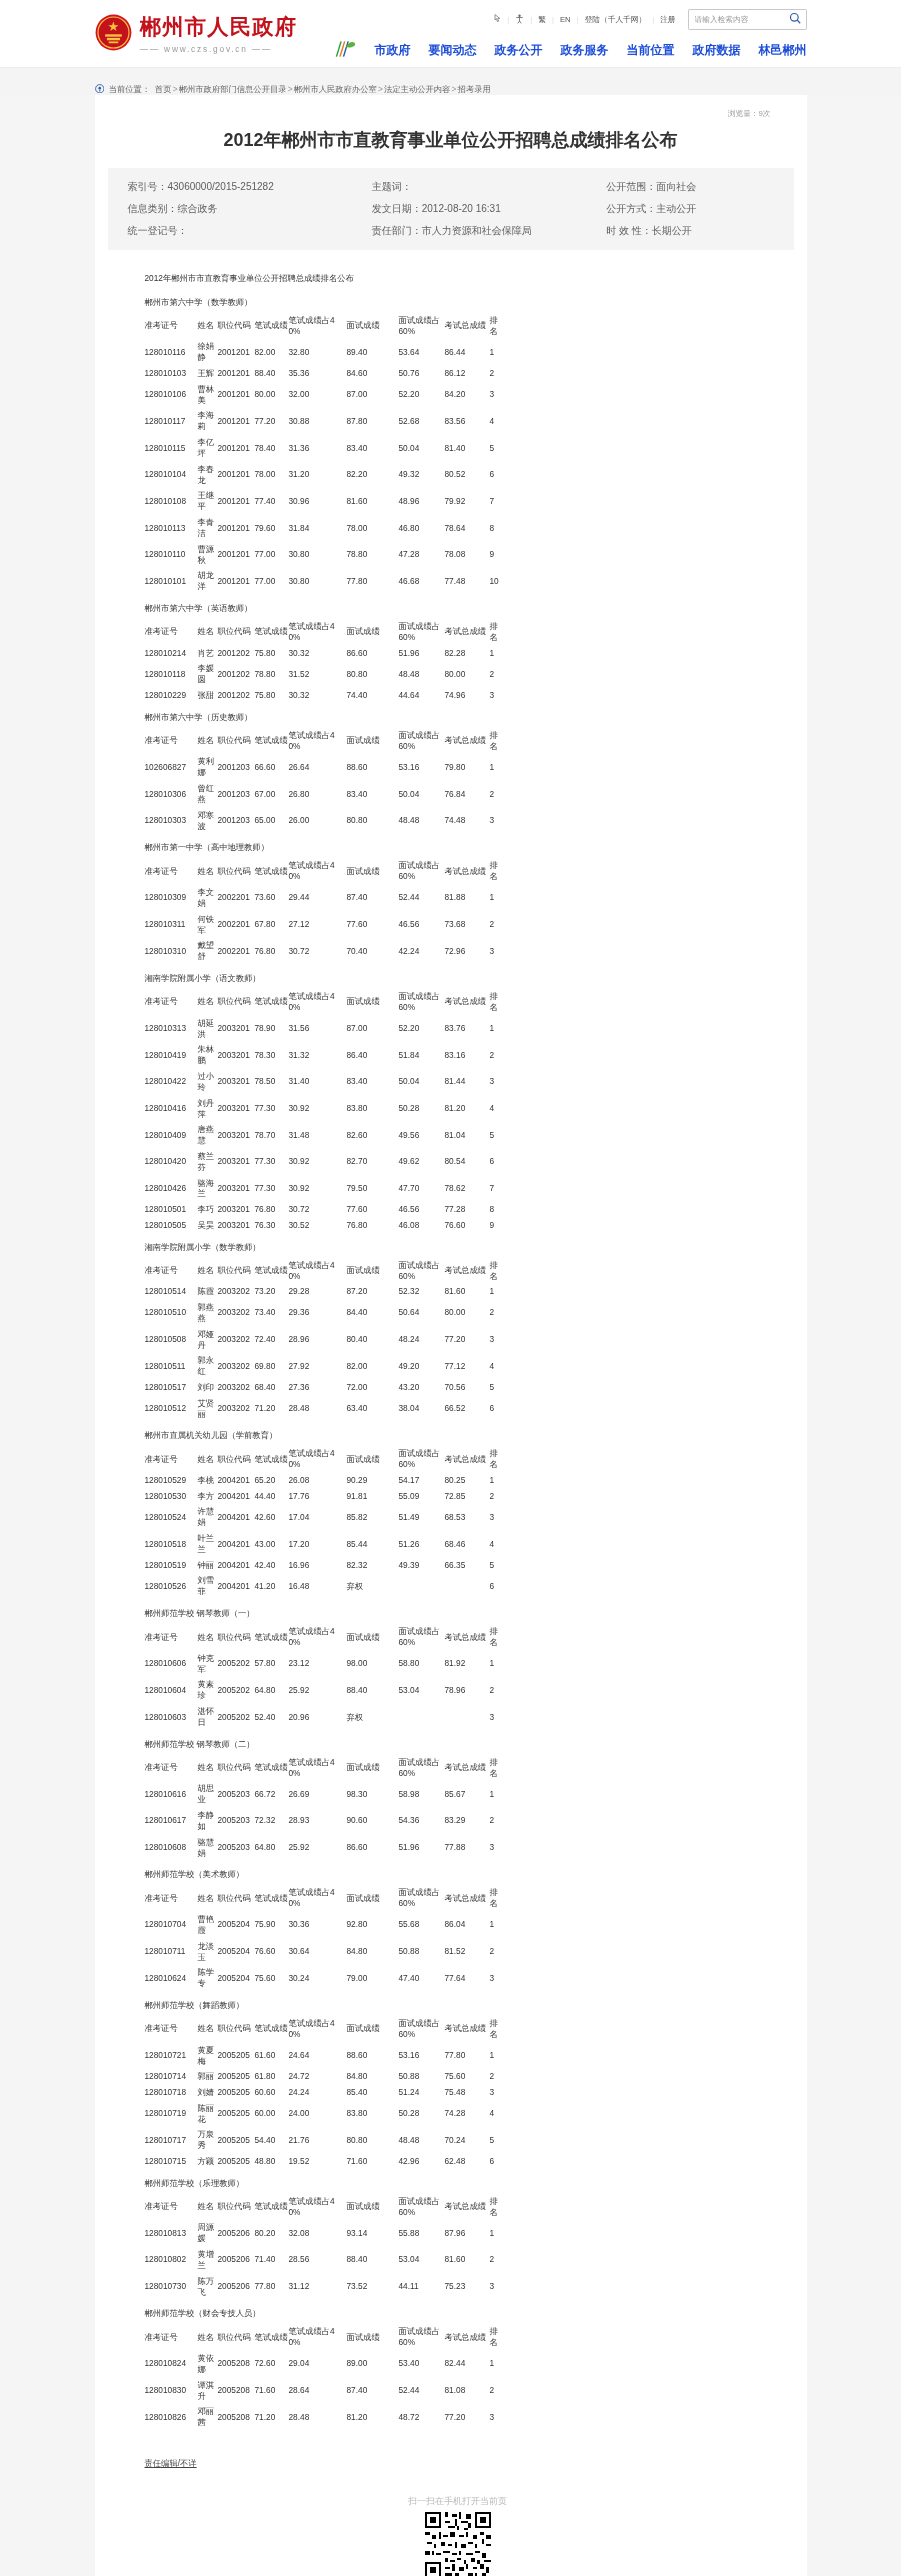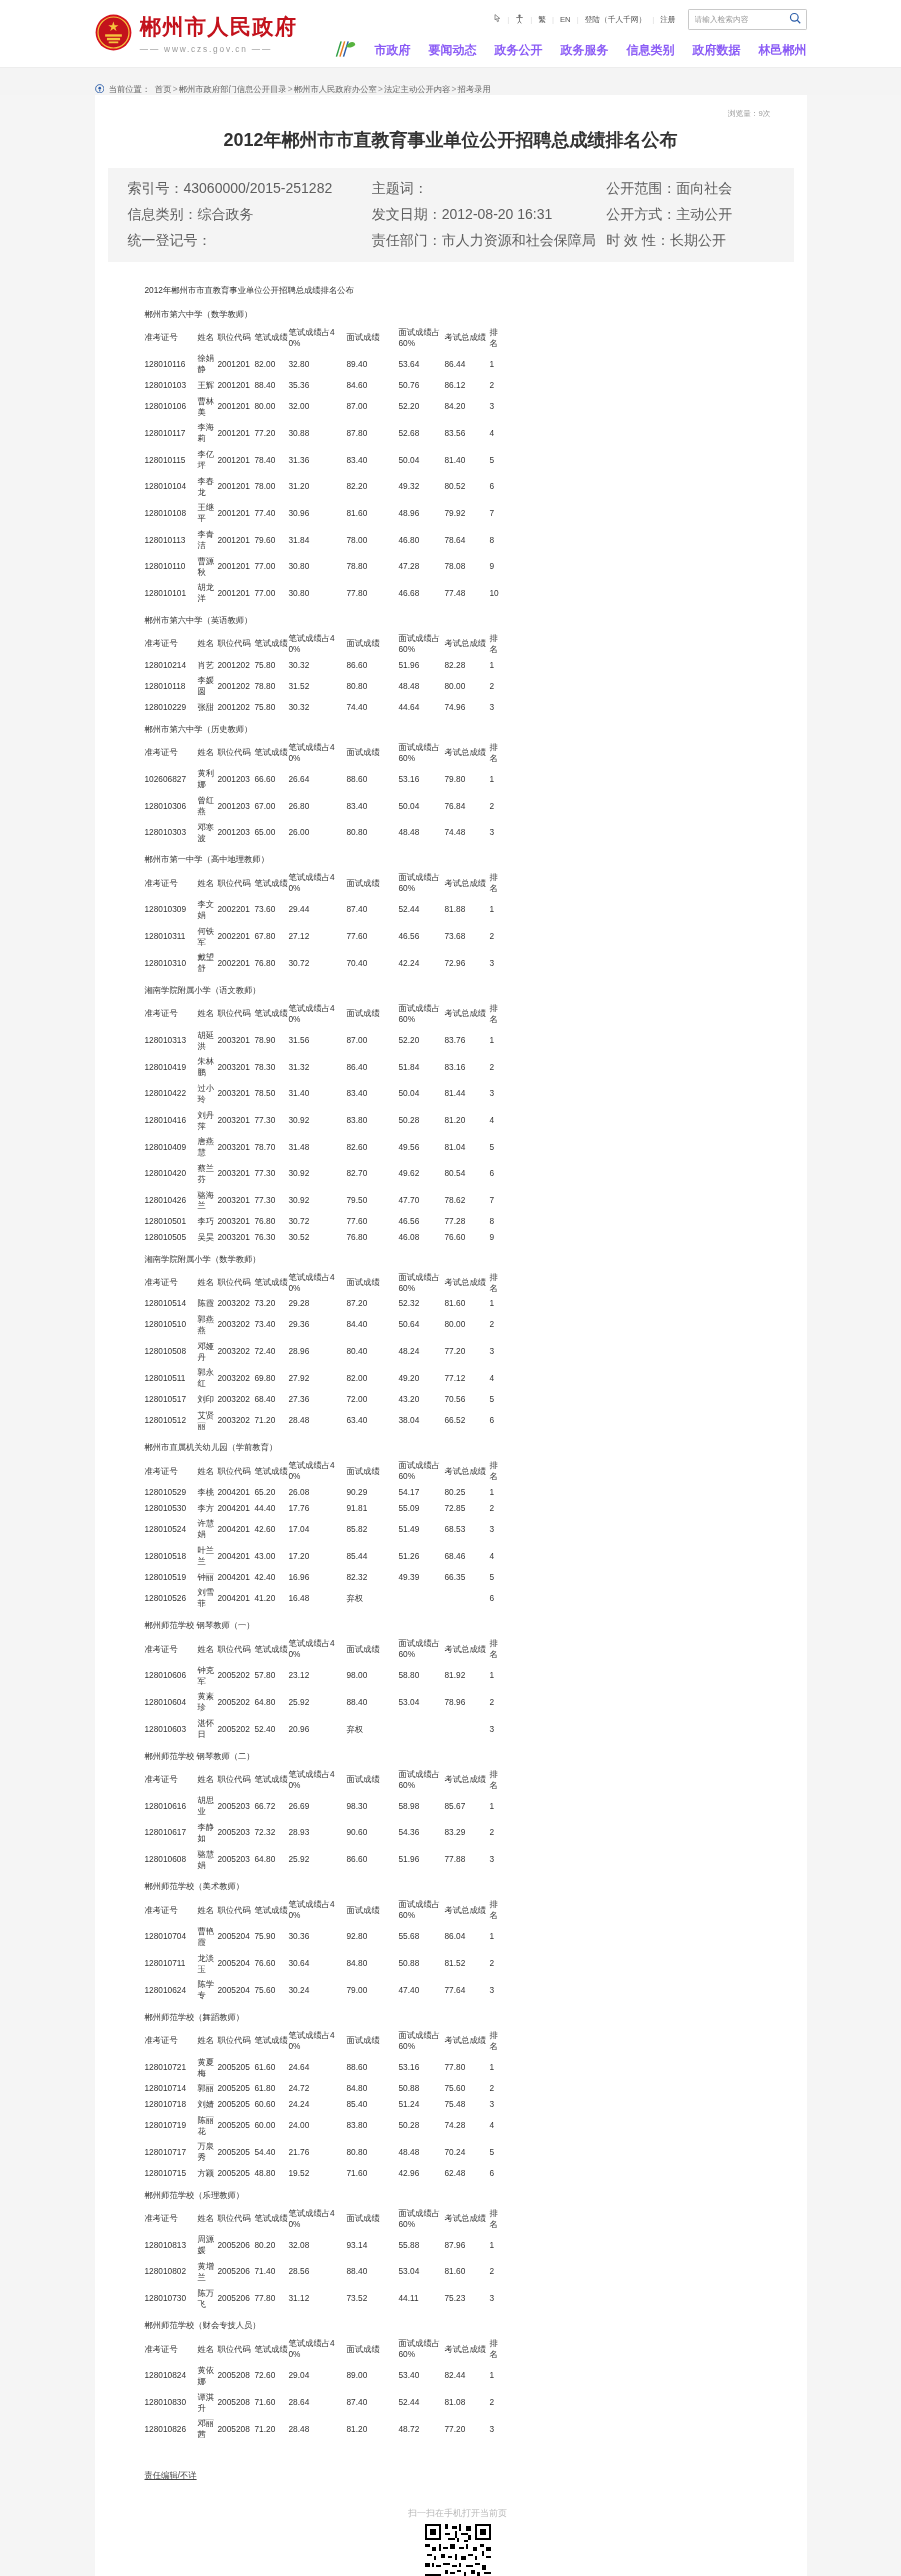--- a/index.html
+++ b/index.html
@@ -14,35 +14,35 @@
   .logo-text .site-url { font-size:8.3px; color:#9a9a9a; letter-spacing:1.8px; margin-top:3.6px; text-align:left; }
   .header-right { display:flex; flex-direction:column; align-items:flex-end; }
   .utility { display:flex; align-items:center; gap:6px; font-size:7.7px; color:#555; height:22.5px; }
   .utility .sep { color:#dcdcdc; }
   .utility a { color:#555; text-decoration:none; cursor:pointer; }
   .searchbox { position:relative; margin-left:6px; }
   .searchbox input { width:119px; height:21.3px; border:0.6px solid #c9c9c9; border-radius:1.2px; padding:0 21.3px 0 6px; font-size:7.7px; color:#333; outline:none; font-family:Liberation Sans, sans-serif; }
   .searchbox input::placeholder { color:#9a9a9a; }
   .search-btn { position:absolute; right:3.6px; top:3px; width:15.4px; height:15.4px; border:none; background:transparent; cursor:pointer; padding:0; }
   .mainnav { display:flex; align-items:center; gap:18px; margin-top:8.3px; }
-  .mainnav .nav-item { font-size:12px; font-weight:bold; color:#8b5cf6; text-decoration:none; cursor:pointer; white-space:nowrap; }
+  .mainnav .nav-item { font-size:12px; font-weight:bold; color:#1d4ed8; text-decoration:none; cursor:pointer; white-space:nowrap; }
   .nav-mark { margin-right:0px; }
 
   
   .crumb-bar { background:#f4f4f4; border-top:0.6px solid #ededed; }
   .crumb { display:flex; align-items:flex-end; gap:4.7px; height:27px; font-size:8.3px; color:#666; }
   .crumb a { color:#666; text-decoration:none; cursor:pointer; }
   .crumb .gt { color:#999; margin:0 1.2px; }
 
   
   .content-zone { background:#f5f5f5; }
   .card { width:712px; margin:0 auto; background:#fff; padding:10.7px 0 21.3px; }
   .views { text-align:right; font-size:7.7px; color:#9b9b9b; padding:3.6px 36px 0 0; }
   h1.doc-title { text-align:center; font-size:18px; font-weight:bold; color:#333; margin:8.3px 53px 15.4px; line-height:1.4; }
-  .meta-box { margin:0 13px; background:#f4f4f4; padding:12px 20px; display:grid; grid-template-columns:1.2fr 1.15fr 0.85fr; row-gap:10.7px; font-size:14px; color:#5e5e5e;gap:8px; }
+  .meta-box { margin:0 13px; background:#f4f4f4; padding:12px 20px; display:grid; grid-template-columns:1.2fr 1.15fr 0.85fr; row-gap:10.7px; font-size:10px; color:#5e5e5e;gap:8px; }
   .meta-item .m-label { color:#5e5e5e; }
   .meta-item .m-value { color:#5e5e5e; }
 
   .article-body { padding:20px 36px 0 50px; font-size:8.3px; color:#333; }
   .intro-line { margin:2.4px 0 13px; }
   .section { margin-bottom:2.4px; }
   .section-title { margin:8.3px 0 4.7px; }
   table.score { border-collapse:collapse; table-layout:fixed; }
   table.score th, table.score td { font-weight:normal; text-align:left; vertical-align:middle; padding:2.4px 0; line-height:1.32; font-size:8.3px; color:#333; word-break:break-all; }
   .c0 { width:53px; }
@@ -121,21 +121,21 @@
             <path d="M4 30 L12 4" stroke="#2e9e44" stroke-width="2.5" fill="none"></path>
             <path d="M10 30 L18 4" stroke="#e87c1e" stroke-width="2.5" fill="none"></path>
             <path d="M16 30 L24 4" stroke="#2a5ca8" stroke-width="2.5" fill="none"></path>
             <path d="M20 14 C26 2, 36 4, 36 10 C30 16, 24 14, 20 14 Z" fill="#57b33e"></path>
           </svg>
         </span>
       <a class="nav-item">市政府</a>
           <a class="nav-item">要闻动态</a>
           <a class="nav-item">政务公开</a>
           <a class="nav-item">政务服务</a>
-          <a class="nav-item">信息类别</a>
+          <a class="nav-item">当前位置</a>
           <a class="nav-item">政府数据</a>
           <a class="nav-item">林邑郴州</a>
         </nav>
     </div>
   </div>
 </header>
 
 <div class="crumb-bar">
   <div class="inner crumb">
     <span>

